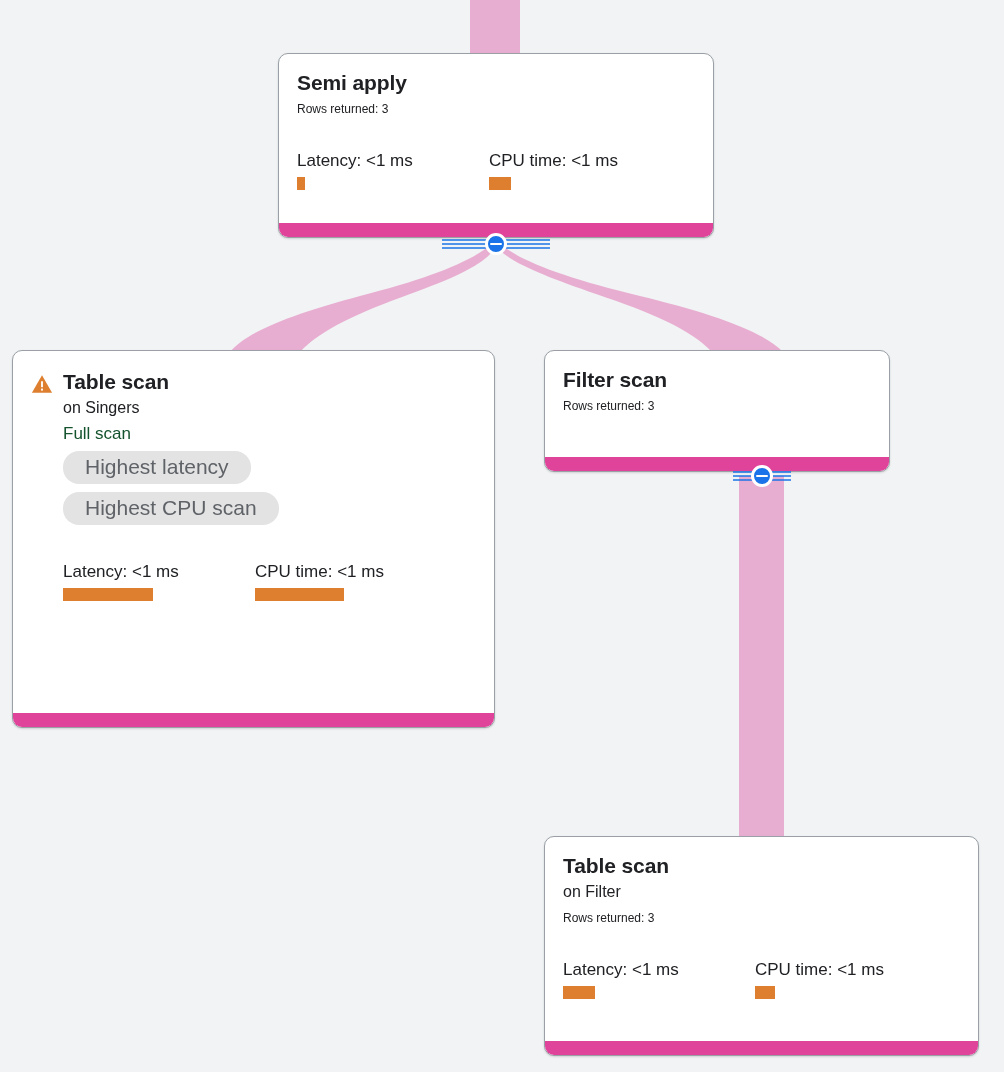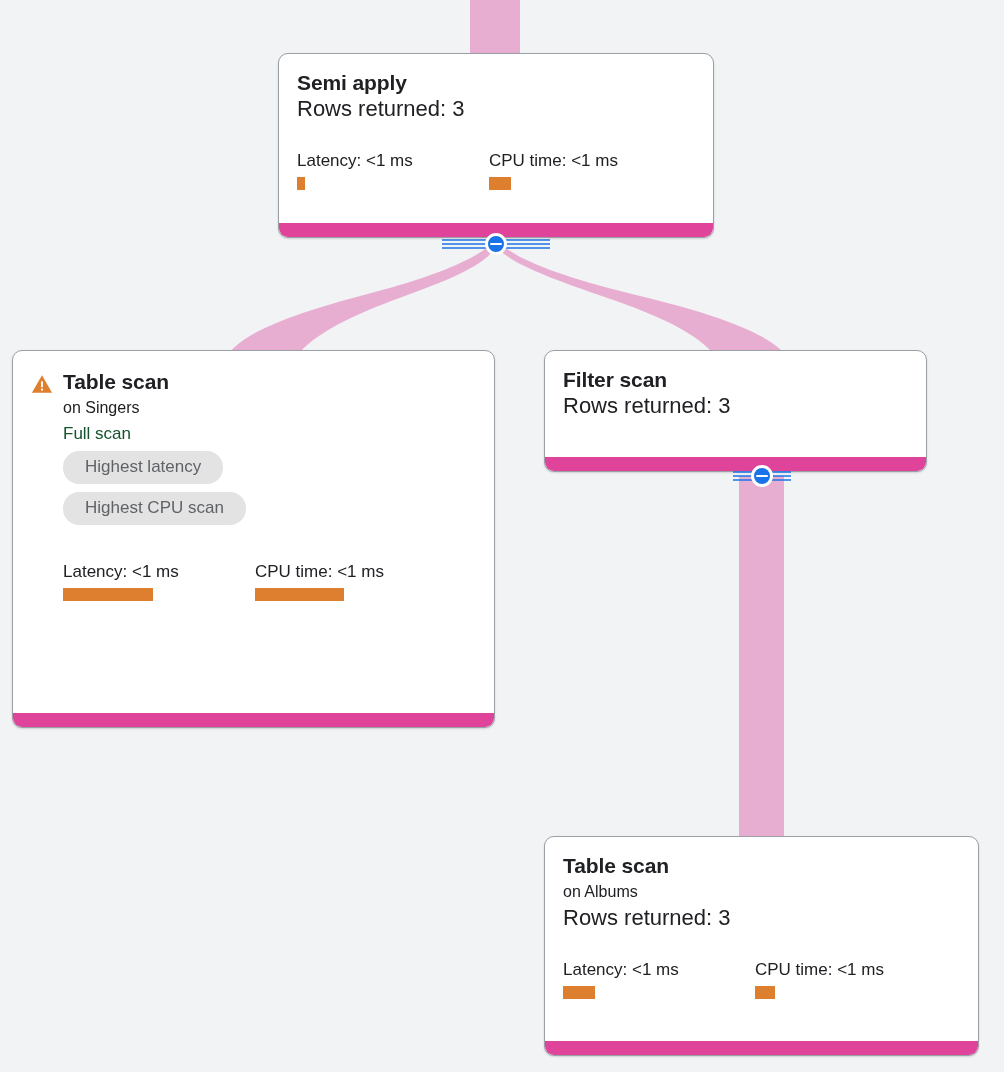--- a/index.html
+++ b/index.html
@@ -60,32 +60,32 @@
     line-height: 26px;
     font-weight: 400;
   }
   .muted {
     font-size: 17px;
     color: #14532d;
     line-height: 26px;
     font-weight: 400;
   }
   .rows {
-    font-size: 22px;
+    font-size: 12px;
     color: #202124;
     line-height: 26px;
     font-weight: 400;
   }
   .chips { margin: 4px 0 2px 0; }
   .chip {
     display: inline-block;
     background: #e3e3e3;
     color: #5f6368;
     border-radius: 16px;
-    font-size: 17px;
+    font-size: 21px;
     line-height: 20px;
     padding: 6px 22px 7px 22px;
     margin: 0 0 8px 0;
   }
   .metrics {
     display: flex;
     margin-top: 28px;
   }
   .metric { }
   .metric-label {
@@ -223,21 +223,21 @@
           <div class="metric">
             <div class="metric-label">CPU time: &lt;1 ms</div>
             <div class="metric-bar" style="width:89px;"></div>
           </div>
         </div>
       </div>
     </div>
     <div class="node-footer" style="position:absolute; bottom:0; left:0;"></div>
   </div>
 
-  <div class="node" style="left:544px; top:350px; width:383px; height:122px;">
+  <div class="node" style="left:544px; top:350px; width:346px; height:122px;">
     <div class="node-body">
       <div class="node-head">
         <div class="title">Filter scan</div>
       </div>
       <div class="rows">Rows returned: 3</div>
     </div>
     <div class="node-footer" style="position:absolute; bottom:0; left:0;"></div>
   </div>
 
   <div class="toggle" style="left:708px; top:463px; width:108px;">
@@ -247,21 +247,21 @@
       <line x1="25" y1="17" x2="83" y2="17" stroke="#1a73e8" stroke-width="1.6"></line>
     </svg>
     <div class="knob"></div>
   </div>
 
   <div class="node" style="left:544px; top:836px; width:435px; height:220px;">
     <div class="node-body">
       <div class="node-head">
         <div class="title">Table scan</div>
       </div>
-      <div class="subtitle">on Albums</div>
+      <div class="subtitle">on Filter</div>
       <div class="rows">Rows returned: 3</div>
       <div class="metrics">
         <div class="metric" style="width:192px;">
           <div class="metric-label">Latency: &lt;1 ms</div>
           <div class="metric-bar" style="width:32px;"></div>
         </div>
         <div class="metric">
           <div class="metric-label">CPU time: &lt;1 ms</div>
           <div class="metric-bar" style="width:20px;"></div>
         </div>

